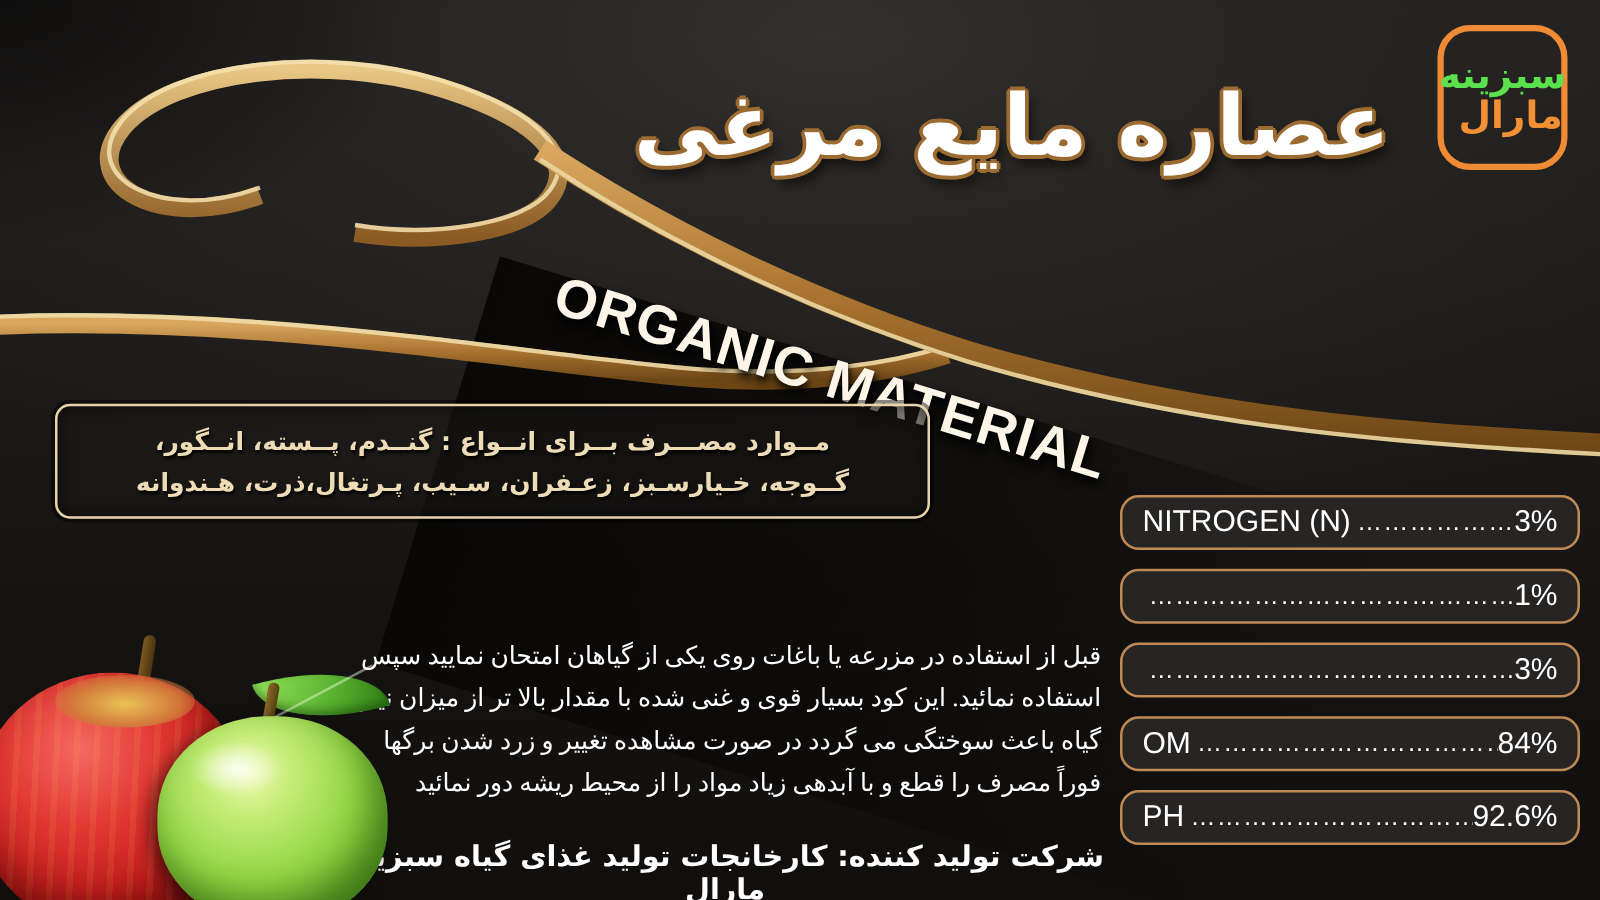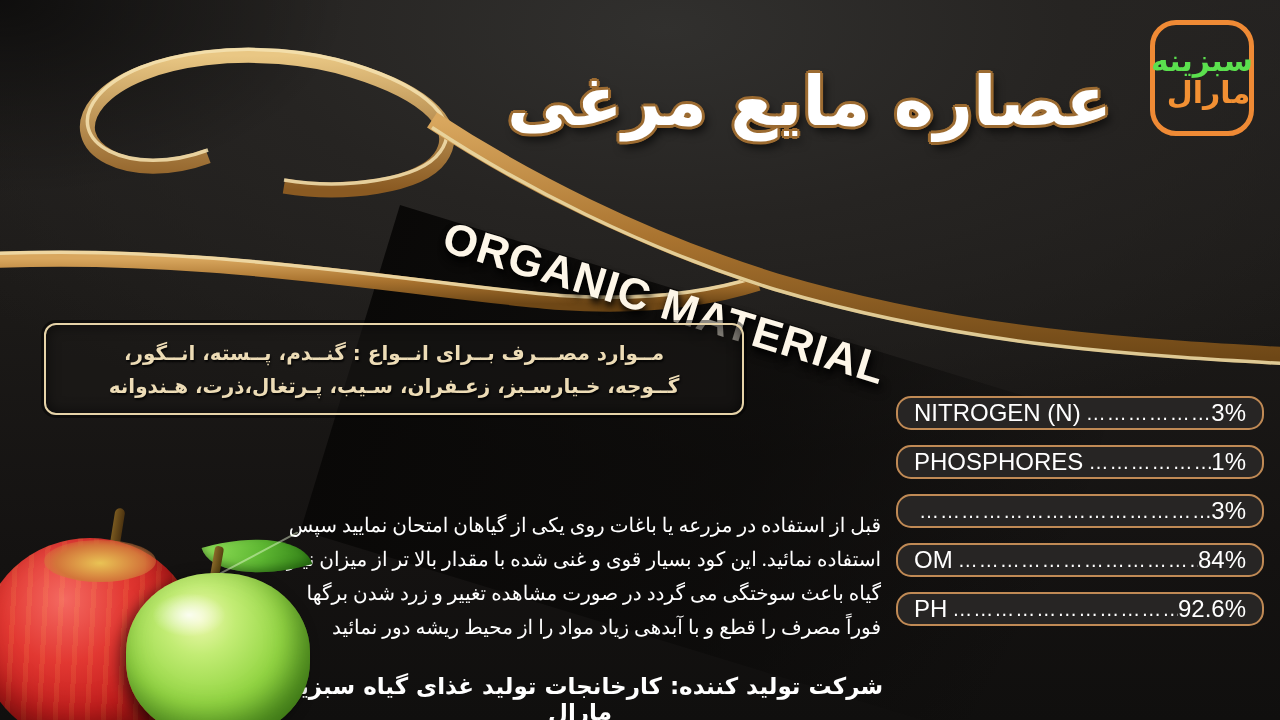--- a/index.html
+++ b/index.html
@@ -73,21 +73,21 @@
 
   .producer {
     position:absolute; left:270px; top:673px; width:620px;
     direction:rtl; text-align:center;
     color:#ffffff; font-size:23px; font-weight:bold;
   }
 
   
   .analysis { position:absolute; left:896px; top:396px; width:368px; }
   .a-row {
-    height:34px; margin-bottom:15px;
+    height:44px; margin-bottom:15px;
     border:2px solid #c08a55; border-radius:15px;
     background:#272524;
     display:flex; align-items:center; padding:0 16px;
     color:#ffffff; font-family:"Liberation Sans", sans-serif; font-size:24px;
   }
   .a-row .lab { white-space:nowrap; }
   .a-row .dots { flex:1; overflow:hidden; white-space:nowrap; padding:0 5px; font-size:20px; letter-spacing:1px; }
   .a-row .val { white-space:nowrap; }
 
   
@@ -185,21 +185,20 @@
 
   <div class="producer">شرکت تولید کننده: کارخانجات تولید غذای گیاه سبزینه مارال</div>
 
   <div class="analysis">
     <div class="a-row">
       <span class="lab">NITROGEN (N)</span>
       <span class="dots">……………………………………………………</span>
       <span class="val">3%</span>
     </div>
     <div class="a-row">
-      <span class="lab">PHOSPHORES</span>
       <span class="dots">……………………………………………………</span>
       <span class="val">1%</span>
     </div>
     <div class="a-row">
       <span class="dots">……………………………………………………</span>
       <span class="val">3%</span>
     </div>
     <div class="a-row">
       <span class="lab">OM</span>
       <span class="dots">……………………………………………………</span>

